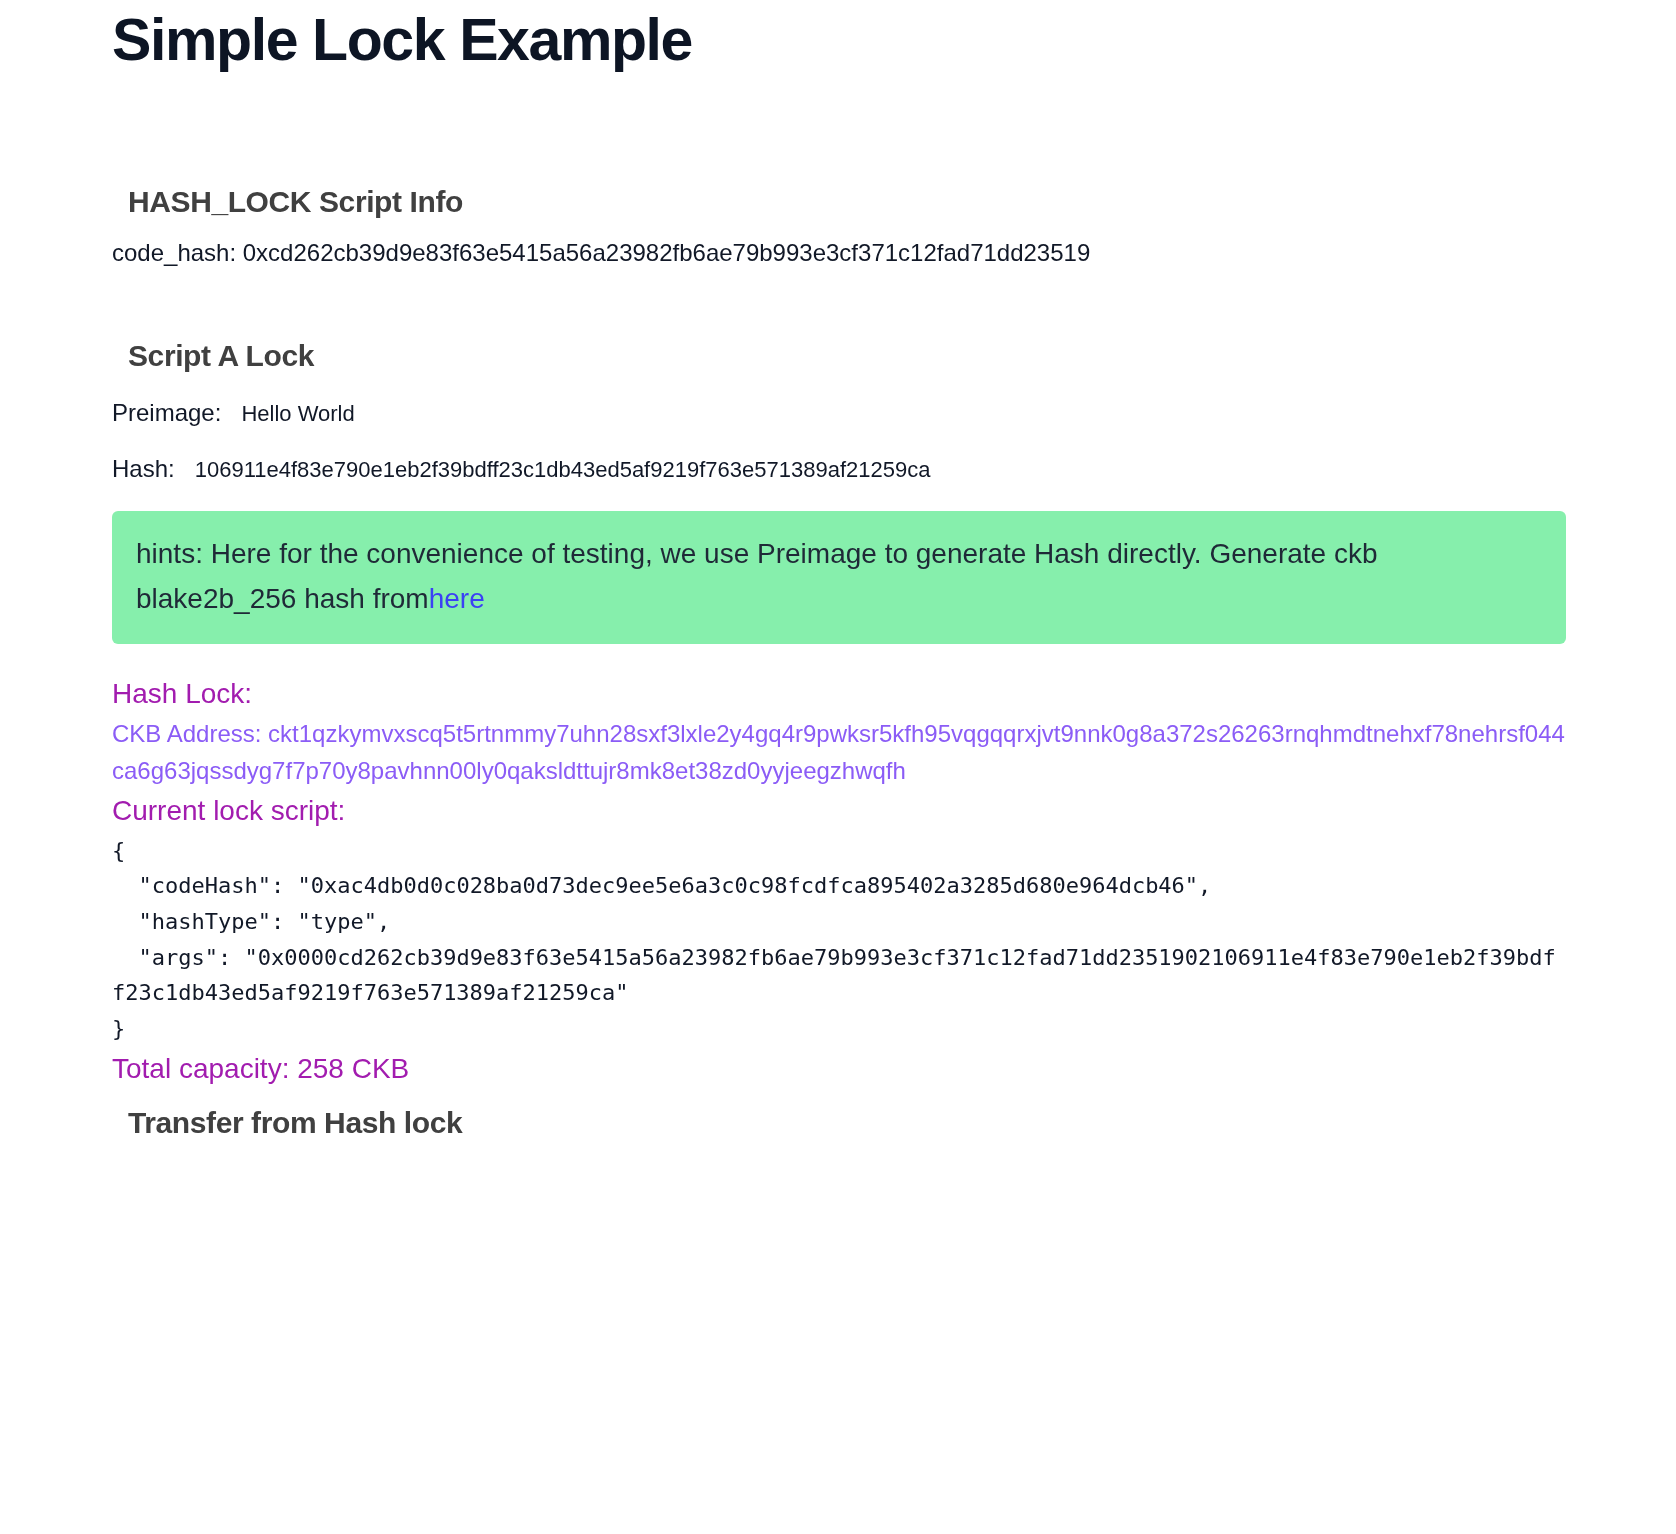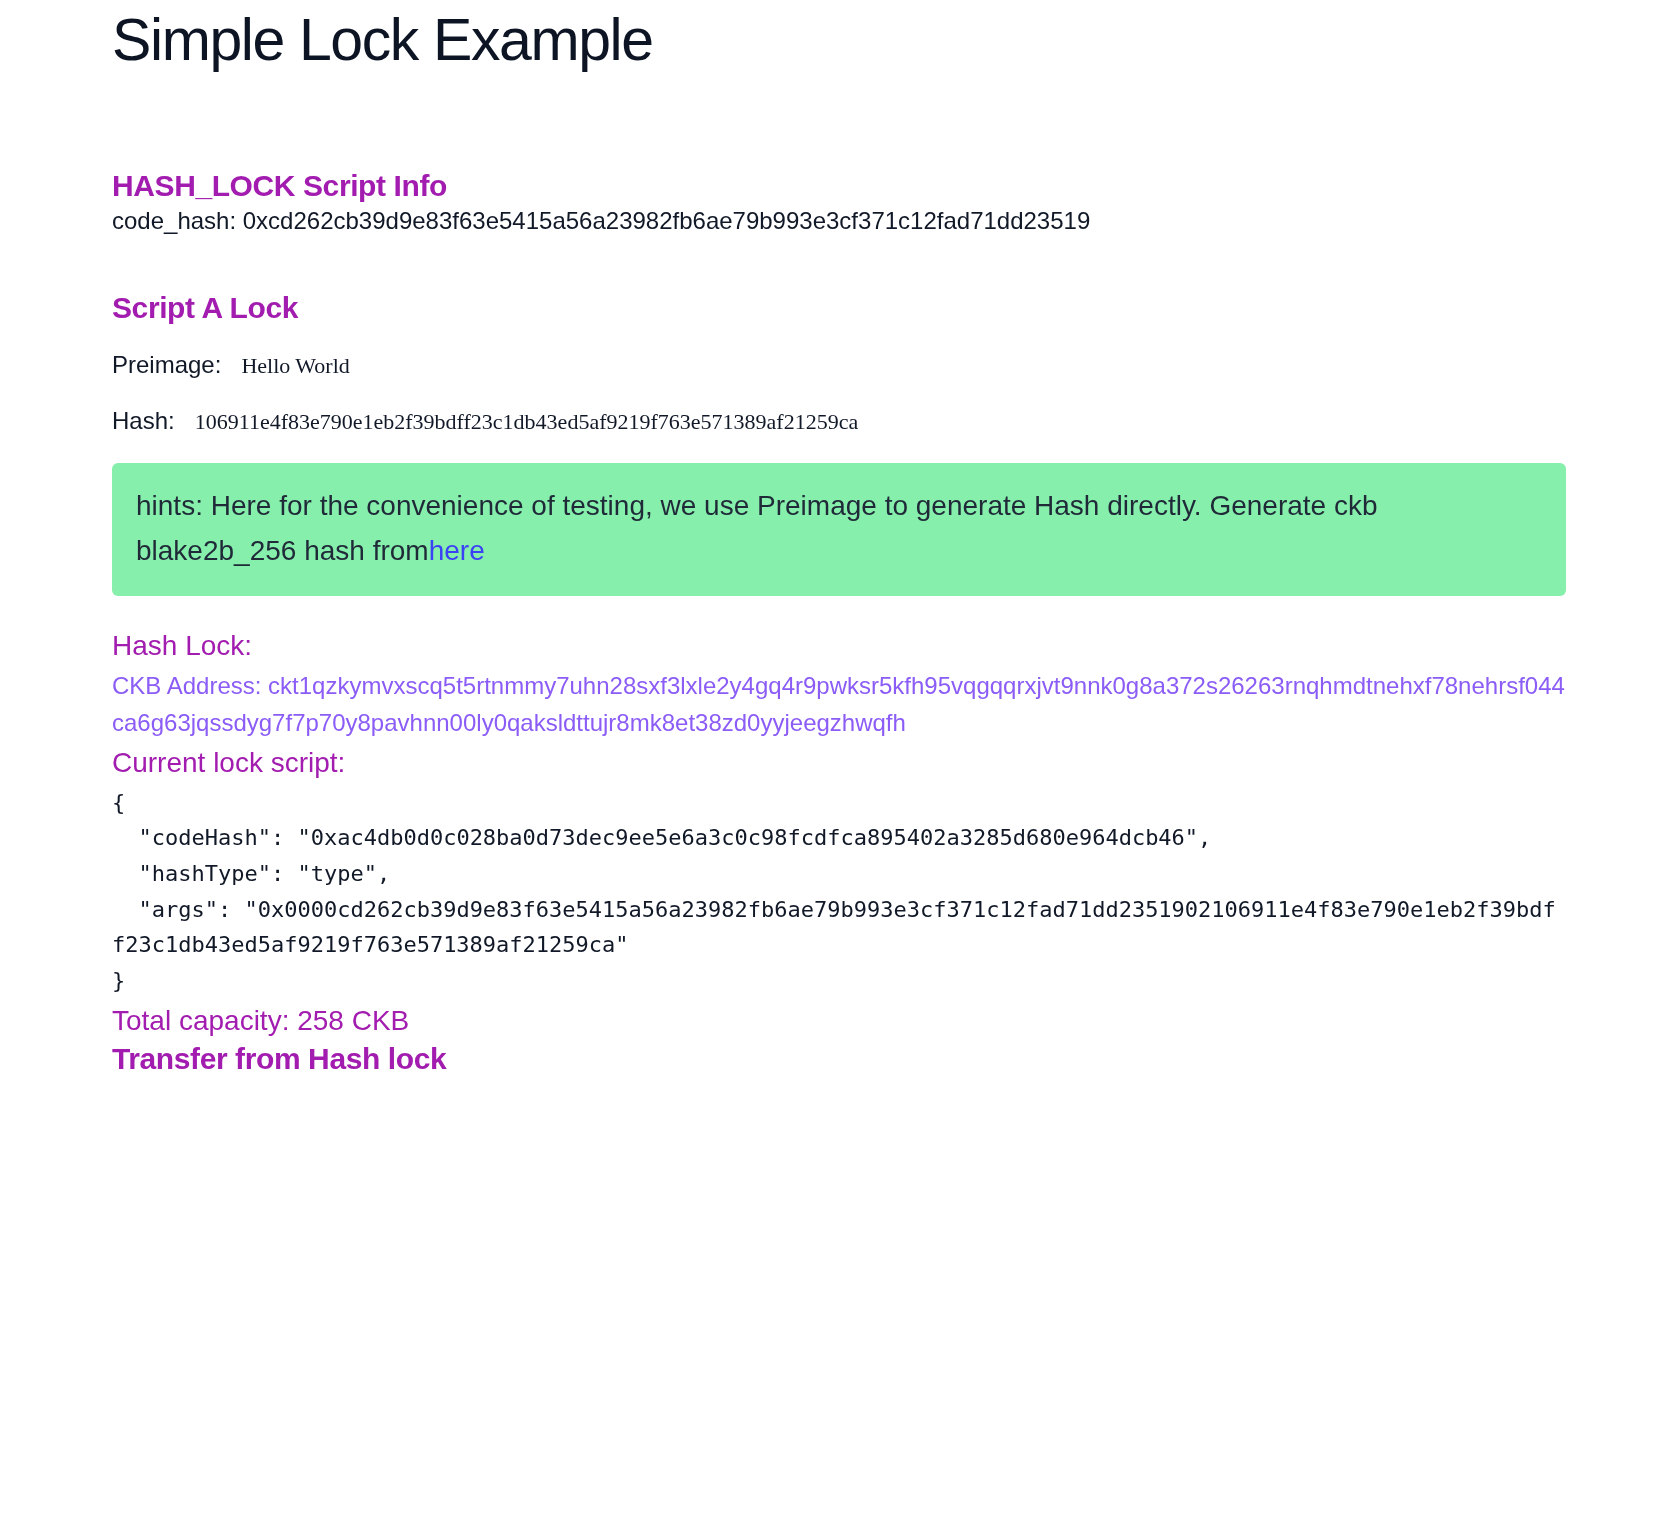--- a/index.html
+++ b/index.html
@@ -15,31 +15,31 @@
     -webkit-font-smoothing: antialiased;
   }
   .page {
     padding: 0 110px 0 112px;
     box-sizing: border-box;
     width: 1676px;
   }
   h1.title {
     font-size: 59px;
     line-height: 1.1;
-    font-weight: 400;
+    font-weight: 700;
     letter-spacing: -1.4px;
     margin: 8px 0 0 0;
     color: #0d1524;
   }
   h2.section {
     font-size: 30px;
     font-weight: 700;
     letter-spacing: -0.4px;
-    margin: 0;
-    color: #a21caf;
+    margin: 16px;
+    color: #404040;
   }
   .spacer-lg { height: 96px; }
   .spacer-md { height: 52px; }
   .spacer-sm { height: 28px; }
   .mono-line {
     font-size: 24px;
     line-height: 1.5;
     color: #111827;
     margin-top: 0;
     word-break: break-all;
@@ -51,21 +51,21 @@
     margin-top: 26px;
     font-size: 24px;
     color: #111827;
   }
   .field-label {
     font-size: 24px;
     color: #111827;
     white-space: nowrap;
   }
   .field-input {
-    font-family: Liberation Serif, serif;
+    font-family: Liberation Sans, sans-serif;
     font-size: 22px;
     color: #111827;
     border: none;
     outline: none;
     background: transparent;
     padding: 2px 0;
     flex: 1;
   }
   .hint-box {
     margin-top: 26px;

